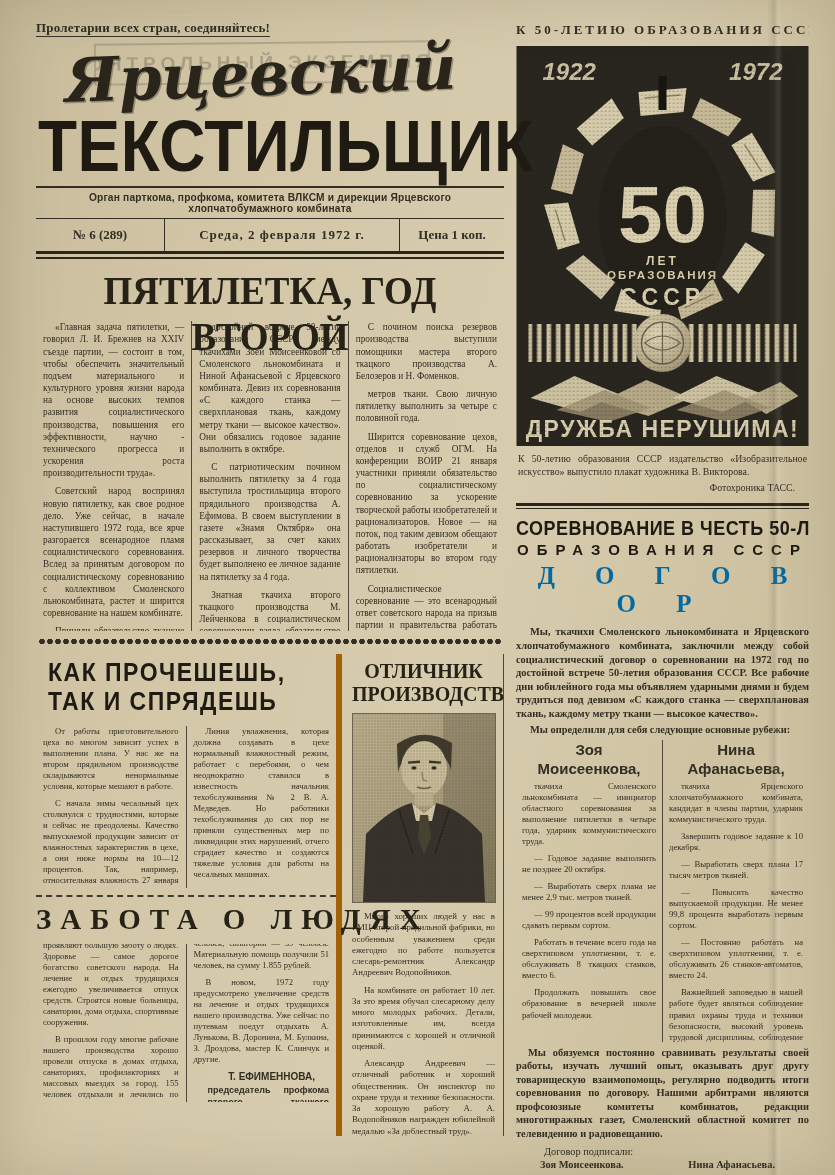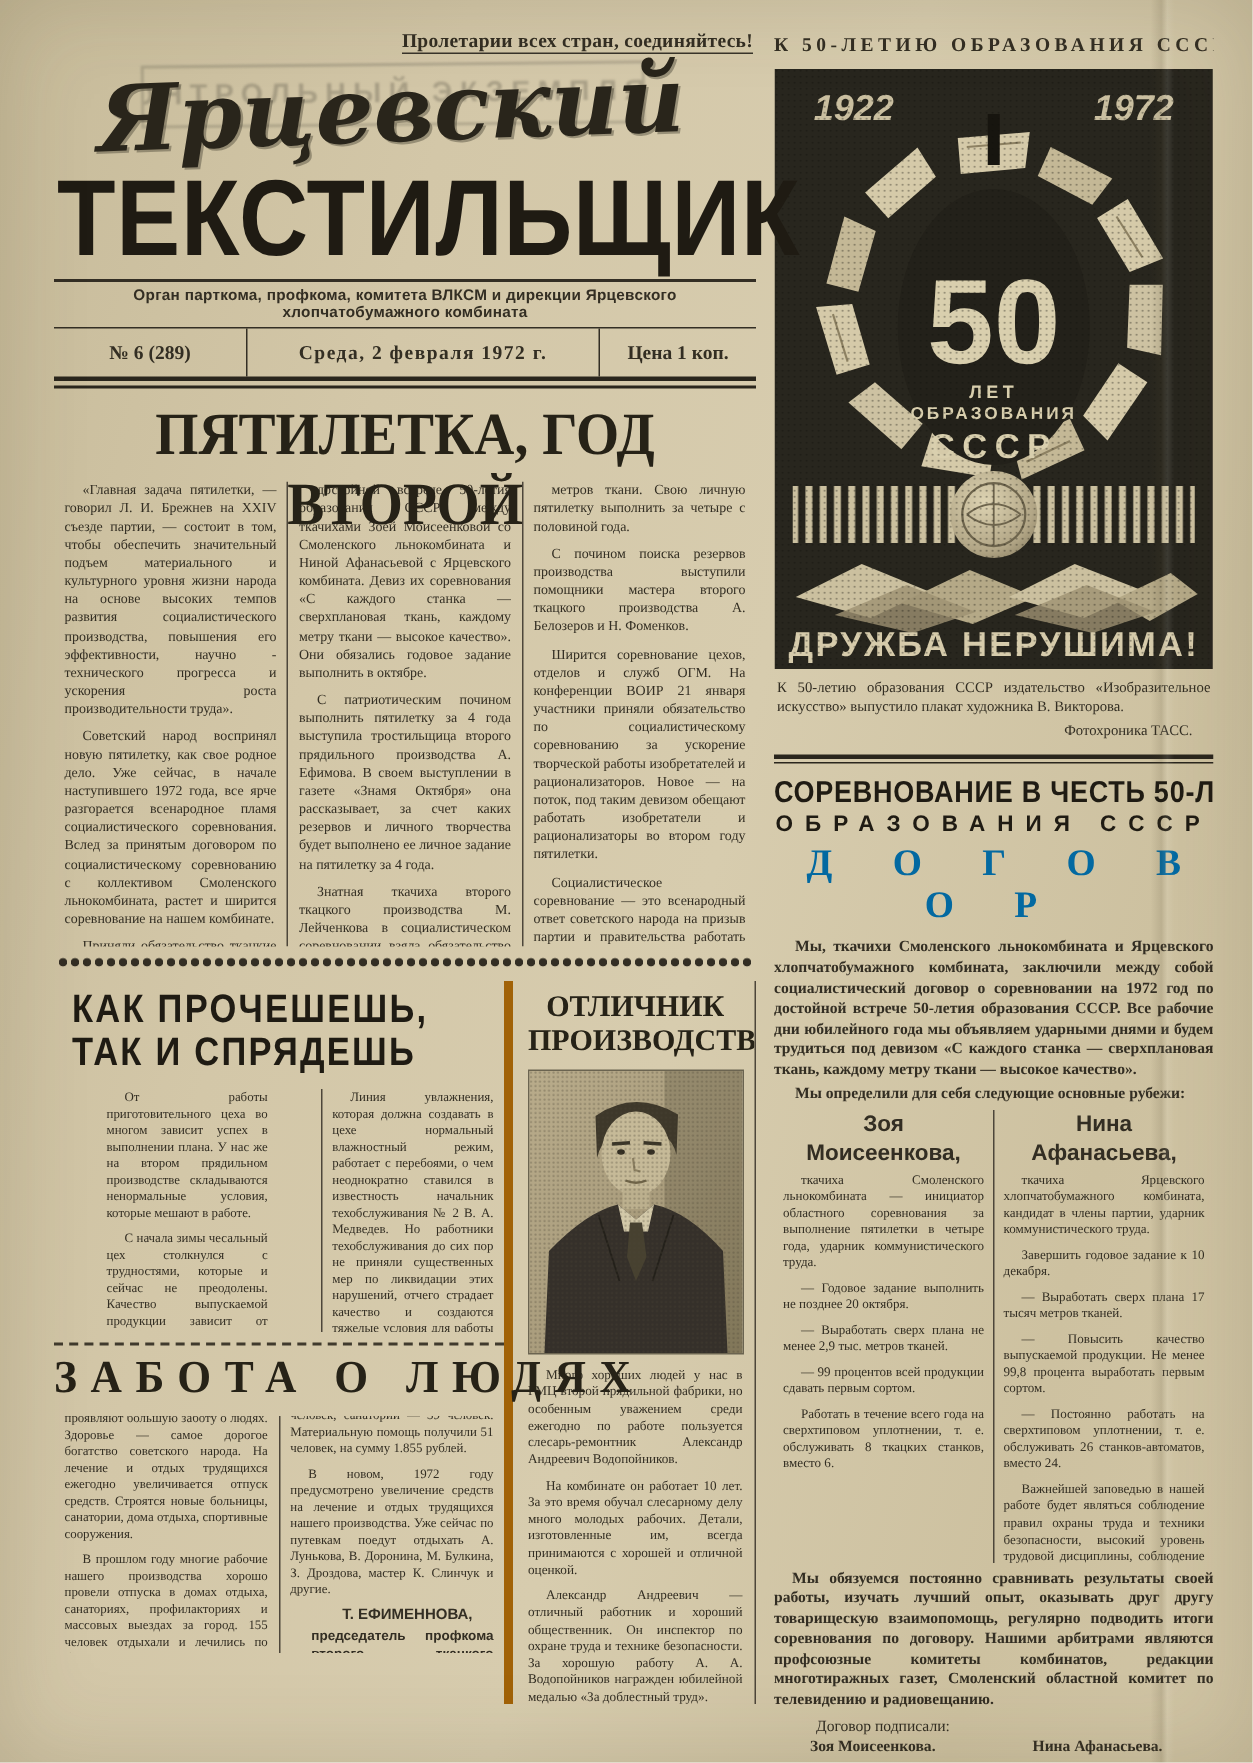--- a/index.html
+++ b/index.html
@@ -10,21 +10,21 @@
   }
   .crease{position:absolute;top:0;bottom:0;right:52px;width:16px;pointer-events:none;
     background:linear-gradient(90deg,transparent,rgba(80,70,45,.14) 45%,rgba(255,255,245,.10) 70%,transparent);}
   .vignette{position:absolute;inset:0;pointer-events:none;
     box-shadow:inset 0 0 60px rgba(70,60,35,.18);}
   .page{display:flex;gap:12px;padding:10px 26px 0 36px;box-sizing:border-box;height:100%;}
   .left-col{width:468px;flex:none;}
   .right-col{flex:1;min-width:0;display:flex;flex-direction:column;overflow:hidden;}
 
   
-  .slogan-row{text-align:right;padding:8px 2px 0 0;height:22px;}
+  .slogan-row{padding:8px 2px 0 0;height:22px;}
   .slogan{font-weight:bold;font-size:13px;letter-spacing:.2px;border-bottom:1.5px solid #38332a;padding-bottom:1px;}
   .masthead{position:relative;}
   .stamp{position:absolute;left:58px;top:-8px;width:332px;height:38px;
     border:2px solid rgba(100,95,78,.30);color:rgba(100,95,78,.38);
     font-family:"Liberation Sans",sans-serif;font-weight:bold;font-size:19px;letter-spacing:5px;
     display:flex;align-items:center;justify-content:center;transform:rotate(-.6deg);
     filter:blur(.7px);white-space:nowrap;overflow:hidden;}
   .title-script{font-family:"DejaVu Serif",serif;font-style:italic;font-weight:bold;
     font-size:61px;line-height:1.02;color:#29251b;margin:10px 0 0 30px;
     transform:rotate(-2deg);transform-origin:left bottom;
@@ -55,21 +55,21 @@
     background-size:8px 9px;background-repeat:repeat-x;}
 
   .lower{display:flex;height:482px;overflow:hidden;border-right:1px solid #4d463a;}
   .lower-left{width:300px;flex:none;}
   .otl{flex:1;border-left:6px solid #a16207;padding:0 8px 0 10px;overflow:hidden;}
 
   .kak-title{font-family:"Liberation Sans",sans-serif;font-weight:bold;font-size:23px;
     line-height:1.08;letter-spacing:1.5px;color:#1f1b13;margin:4px 0 10px 12px;
     transform:scaleY(1.15);transform-origin:left top;height:58px;}
   .kak-cols{display:flex;height:162px;overflow:hidden;}
-  .kak-cols .col{flex:1;padding:0 7px;font-size:8.6px;line-height:1.28;margin-left:28px;}
+  .kak-cols .col{flex:1;padding:0 7px;font-size:8.6px;line-height:1.28;}
   .kak-cols .col + .col{border-left:1px solid #4d463a;}
   .sig-name{font-family:"Liberation Sans",sans-serif;font-weight:bold;font-size:10px;
     text-align:right;margin:3px 14px 0 0;}
   .sig-role{font-family:"Liberation Sans",sans-serif;font-weight:bold;font-size:9px;
     line-height:1.25;margin:1px 0 0 14px;}
   .dashed-div{border-top:2px dashed #403a2d;margin:7px 0 5px;}
 
   .zabota-title{font-family:"Liberation Serif",serif;font-weight:bold;font-size:29px;
     letter-spacing:9px;text-align:center;margin:2px 0 8px;transform:scaleY(1.05);
     transform-origin:center top;height:34px;color:#262217;white-space:nowrap;}
@@ -141,22 +141,22 @@
             <p class="para">«Главная задача пятилетки, — говорил Л. И. Брежнев на XXIV съезде партии, — состоит в том, чтобы обеспечить значительный подъем материального и культурного уровня жизни народа на основе высоких темпов развития социалистического производства, повышения его эффективности, научно - технического прогресса и ускорения роста производительности труда».</p>
             <p class="para">Советский народ воспринял новую пятилетку, как свое родное дело. Уже сейчас, в начале наступившего 1972 года, все ярче разгорается всенародное пламя социалистического соревнования. Вслед за принятым договором по социалистическому соревнованию с коллективом Смоленского льнокомбината, растет и ширится соревнование на нашем комбинате.</p>
             <p class="para">Приняли обязательство ткацкие и прядильные производства. Сегодня опубликован договор о соревновании по</p>
           </div>
         <div class="col jcol">
             <p class="para">достойной встрече 50-летия образования СССР между ткачихами Зоей Моисеенковой со Смоленского льнокомбината и Ниной Афанасьевой с Ярцевского комбината. Девиз их соревнования «С каждого станка — сверхплановая ткань, каждому метру ткани — высокое качество». Они обязались годовое задание выполнить в октябре.</p>
             <p class="para">С патриотическим почином выполнить пятилетку за 4 года выступила тростильщица второго прядильного производства А. Ефимова. В своем выступлении в газете «Знамя Октября» она рассказывает, за счет каких резервов и личного творчества будет выполнено ее личное задание на пятилетку за 4 года.</p>
             <p class="para">Знатная ткачиха второго ткацкого производства М. Лейченкова в социалистическом соревновании взяла обязательство годовое задание выполнить досрочно, к 23 октября, дополнительно соткать 13.500</p>
           </div>
         <div class="col jcol">
+            <p class="para">С почином поиска резервов производства выступили помощники мастера второго ткацкого производства А. Белозеров и Н. Фоменков.</p>
             <p class="para">метров ткани. Свою личную пятилетку выполнить за четыре с половиной года.</p>
-            <p class="para">С почином поиска резервов производства выступили помощники мастера второго ткацкого производства А. Белозеров и Н. Фоменков.</p>
             <p class="para">Ширится соревнование цехов, отделов и служб ОГМ. На конференции ВОИР 21 января участники приняли обязательство по социалистическому соревнованию за ускорение творческой работы изобретателей и рационализаторов. Новое — на поток, под таким девизом обещают работать изобретатели и рационализаторы во втором году пятилетки.</p>
             <p class="para">Социалистическое соревнование — это всенародный ответ советского народа на призыв партии и правительства работать лучше, дать Родине больше товаров и продуктов, чтобы полнее удовлетворить материальные и духовные потребности советского общества.</p>
           </div>
       </div>
     </div>
 
     <div class="rope-div"></div>
 
     <div class="lower">
       <div class="lower-left">
@@ -359,20 +359,21 @@
 
       <div class="dog-cols">
         <div class="dog-col">
           <div class="dog-name">Зоя Моисеенкова,</div>
           <div>
               <p class="para">ткачиха Смоленского льнокомбината — инициатор областного соревнования за выполнение пятилетки в четыре года, ударник коммунистического труда.</p>
               <p class="para">— Годовое задание выполнить не позднее 20 октября.</p>
               <p class="para">— Выработать сверх плана не менее 2,9 тыс. метров тканей.</p>
               <p class="para">— 99 процентов всей продукции сдавать первым сортом.</p>
               <p class="para">Работать в течение всего года на сверхтиповом уплотнении, т. е. обслуживать 8 ткацких станков, вместо 6.</p>
+              <p class="para">Продолжать повышать свое образование в вечерней школе рабочей молодежи.</p>
             </div>
         </div>
         <div class="dog-col">
           <div class="dog-name">Нина Афанасьева,</div>
           <div>
               <p class="para">ткачиха Ярцевского хлопчатобумажного комбината, кандидат в члены партии, ударник коммунистического труда.</p>
               <p class="para">Завершить годовое задание к 10 декабря.</p>
               <p class="para">— Выработать сверх плана 17 тысяч метров тканей.</p>
               <p class="para">— Повысить качество выпускаемой продукции. Не менее 99,8 процента выработать первым сортом.</p>
               <p class="para">— Постоянно работать на сверхтиповом уплотнении, т. е. обслуживать 26 станков-автоматов, вместо 24.</p>

